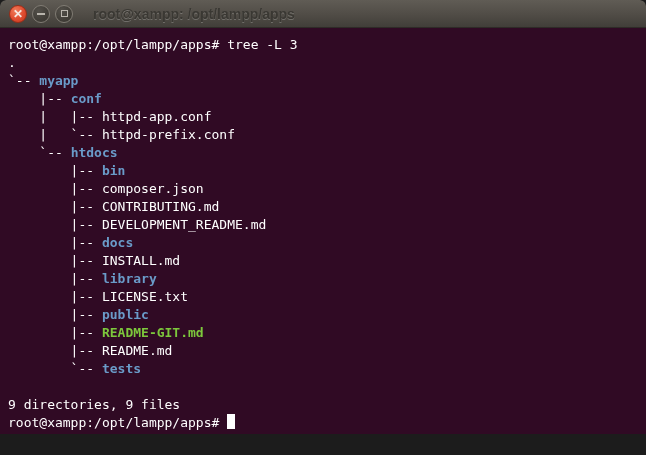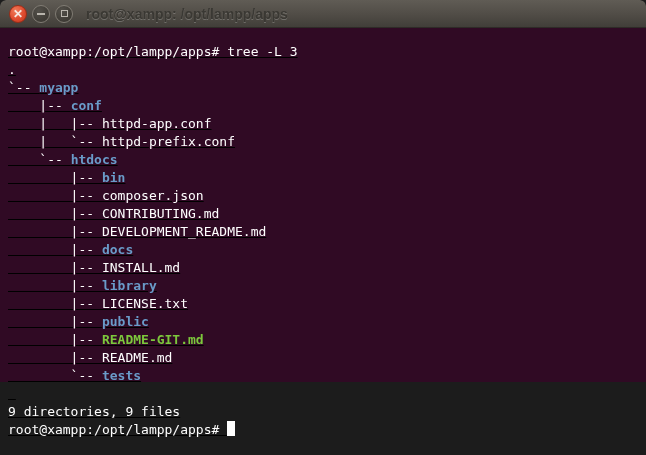--- a/index.html
+++ b/index.html
@@ -61,36 +61,35 @@
     background: #b8b4ac;
   }
   .wbtn .max-glyph {
     display: block;
     width: 7px;
     height: 7px;
     border: 1.5px solid #b8b4ac;
     box-sizing: border-box;
   }
   #title-text {
-    margin-left: 13px;
+    margin-left: 20px;
     font-family: "Liberation Sans", "DejaVu Sans", sans-serif;
     font-size: 14px;
     font-weight: bold;
     color: #3a3833;
     text-shadow: 0 1px 0 rgba(255,255,255,0.22);
     white-space: nowrap;
   }
   
   #terminal {
-    height: 354px;
+    height: 406px;
     box-sizing: border-box;
     background: var(--term-bg, #300a24);
-    padding: 15px 4px 0 8px;
+    padding: 8px 4px 0 8px;
     cursor: text;
-    text-decoration: underline;
   }
   .term-line {
     font-size: 13px;
     line-height: 18px;
     height: 18px;
     white-space: pre;
     color: var(--term-fg, #ffffff);
     font-weight: normal;
   }
   .seg-plain { color: var(--term-fg, #ffffff); }

